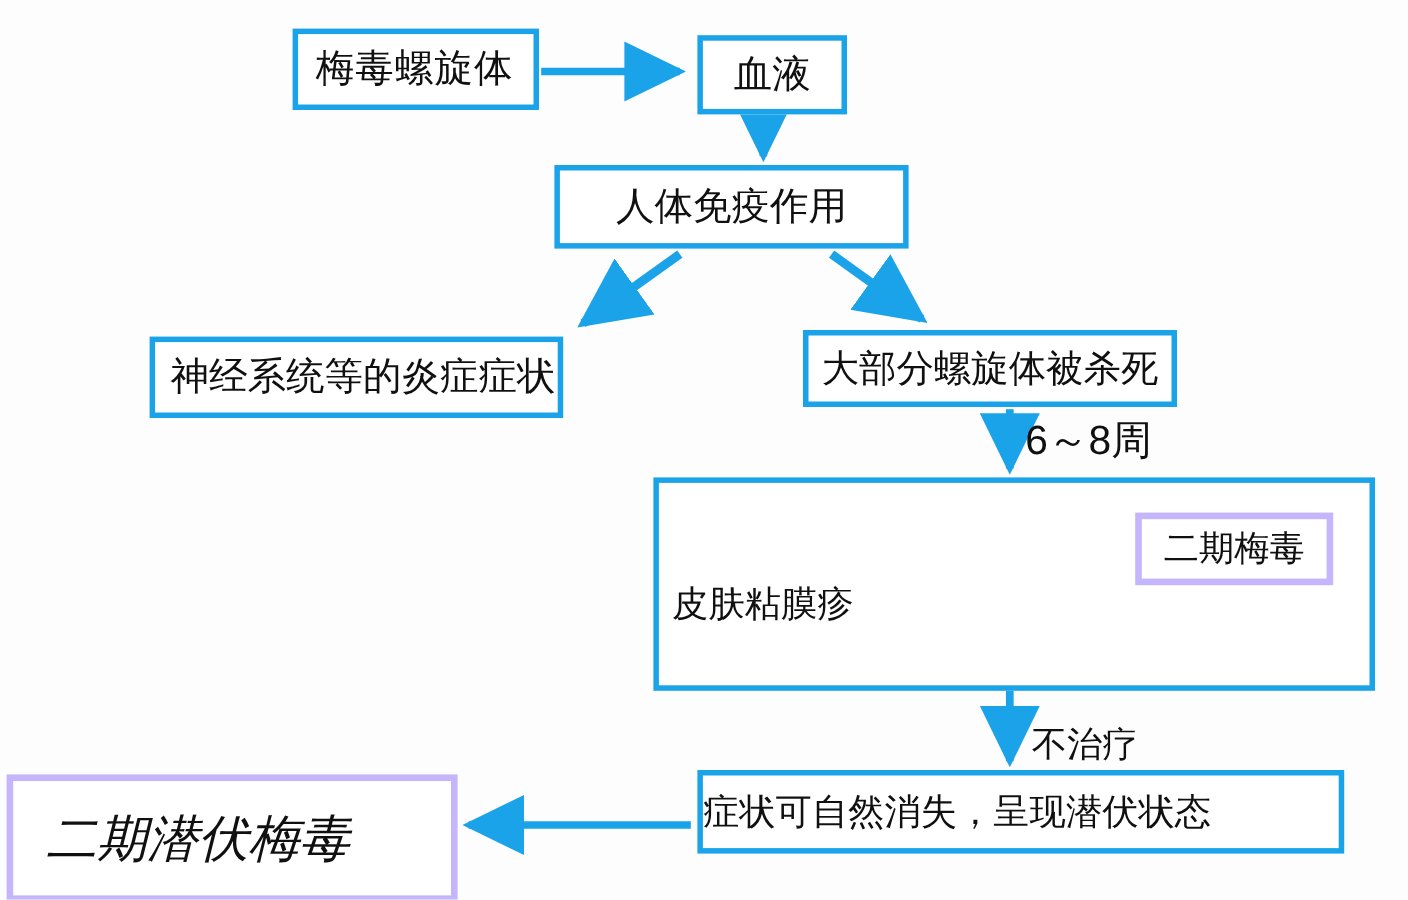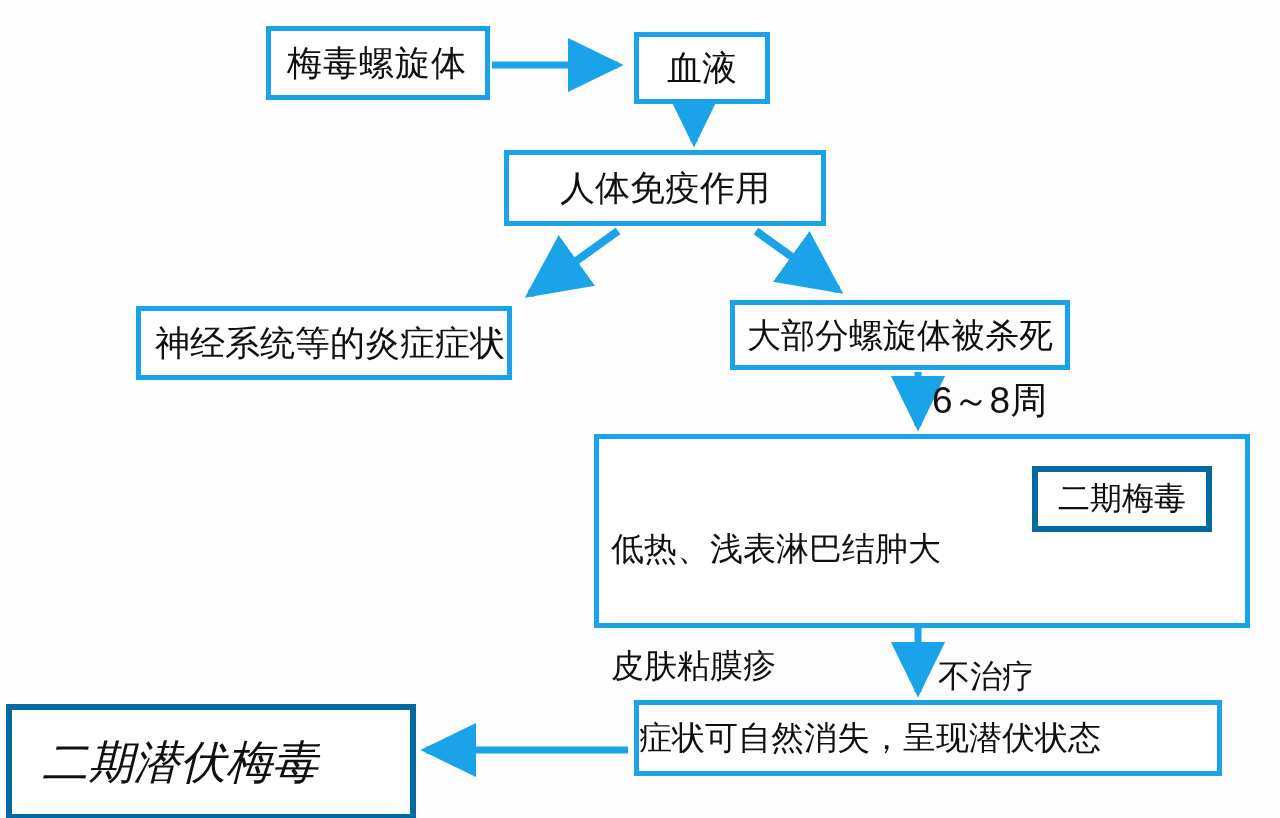--- a/index.html
+++ b/index.html
@@ -33,21 +33,21 @@
     display: flex;
     align-items: center;
     color: #101010;
     line-height: 1.18;
     white-space: pre;
   }
   .node.blue {
     border: 5px solid #1aa3e8;
   }
   .node.red {
-    border: 6px solid #0369a1;
+    border: 6px solid #c4b5fd;
   }
   .node.center { justify-content: center; }
   .node.left   { justify-content: flex-start; }
 
   .edge-label {
     position: absolute;
     color: #101010;
     background: transparent;
     white-space: pre;
     line-height: 1;
@@ -116,21 +116,20 @@
   <div id="n-blood" class="node blue center">血液</div>
 
   <div id="n-immune" class="node blue center">人体免疫作用</div>
 
   <div id="n-killed" class="node blue left">神经系统等的炎症症状</div>
 
   <div id="n-multiply" class="node blue left">大部分螺旋体被杀死</div>
 
   <div id="n-symptoms" class="node blue left">
     <span class="symptom-lines">
-      <span>低热、浅表淋巴结肿大</span>
       <span>皮肤粘膜疹</span>
     </span>
   </div>
 
   <div id="n-second" class="node red center">二期梅毒</div>
 
   <div id="n-latentbox" class="node blue left">症状可自然消失，呈现潜伏状态</div>
 
   <div id="n-latent" class="node red left">二期潜伏梅毒</div>
 

